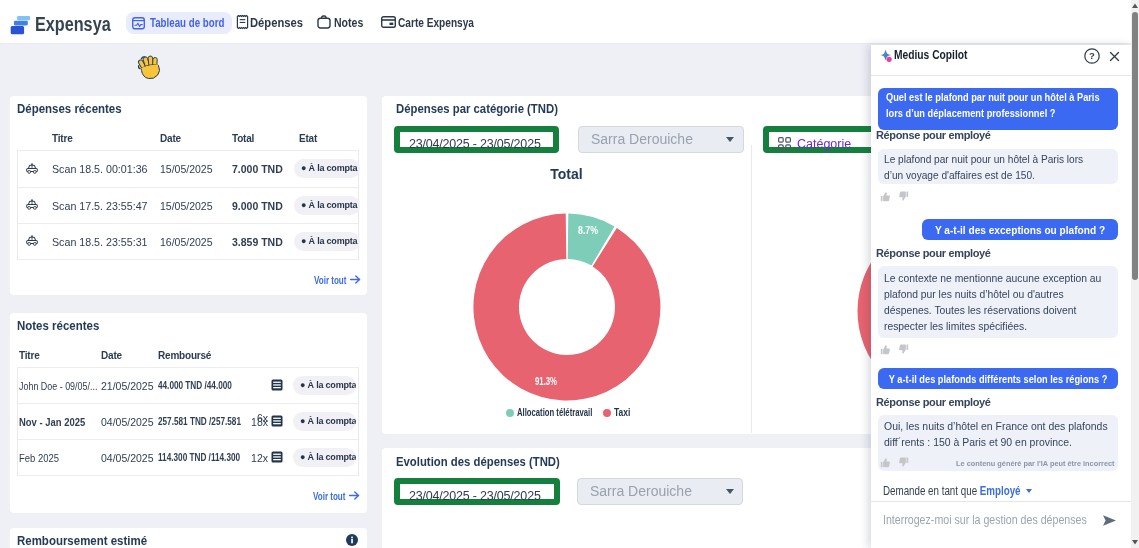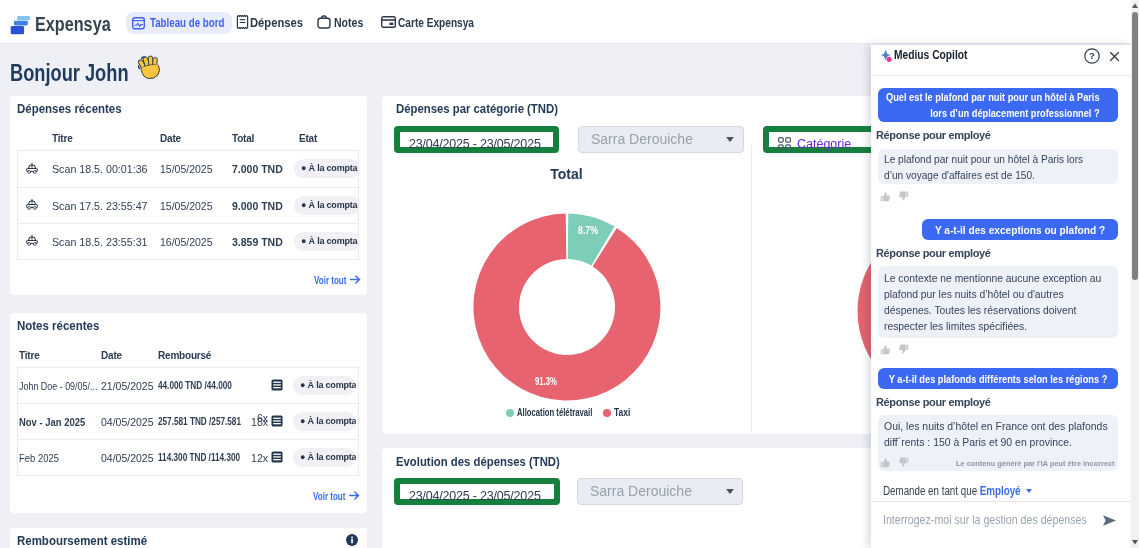--- a/index.html
+++ b/index.html
@@ -67,21 +67,20 @@
   <path d="M4.6 3 Q4.6 1 6.4 1 L7.4 1 Q9 1 9 3" fill="none" stroke="#2b3949" stroke-width="1.4"></path>
 </svg>
 <div class="navitem" style="left:334px;"><span class="sx" style="transform:scaleX(0.78);">Notes</span></div>
 <svg class="abs" style="left:381px; top:16px;" width="15" height="12" viewBox="0 0 15 12">
   <rect x="0.7" y="0.7" width="13.6" height="10.6" rx="1.8" fill="none" stroke="#2b3949" stroke-width="1.4"></rect>
   <line x1="1" y1="4" x2="14" y2="4" stroke="#2b3949" stroke-width="1.6"></line>
   <rect x="8.5" y="6.6" width="3.8" height="2.4" fill="#2b3949"></rect>
 </svg>
 <div class="navitem" style="left:398px;"><span class="sx" style="transform:scaleX(0.75);">Carte Expensya</span></div>
 
-<div class="abs" style="left:10px; top:59px; font-size:24px; font-weight:bold; color:#1e3a5c;"><span class="sx" style="transform:scaleX(0.76);">Bonjour John</span></div>
 <svg class="abs" style="left:137px; top:54px;" width="25" height="27" viewBox="0 0 25 27">
   <g transform="rotate(-14 12 14)">
     <rect x="4.2" y="4" width="4.4" height="12" rx="2.2" fill="#f8c43c" stroke="#223850" stroke-width="0.9" transform="rotate(-16 6.3 10)"></rect>
     <rect x="8.6" y="2.2" width="4.6" height="13.5" rx="2.3" fill="#f8c43c" stroke="#223850" stroke-width="0.9" transform="rotate(-4 10.8 9)"></rect>
     <rect x="12.9" y="2.6" width="4.6" height="13" rx="2.3" fill="#f8c43c" stroke="#223850" stroke-width="0.9" transform="rotate(7 15 9)"></rect>
     <rect x="16.9" y="5" width="4.3" height="11" rx="2.1" fill="#f8c43c" stroke="#223850" stroke-width="0.9" transform="rotate(19 18.8 10)"></rect>
     <path d="M4.4 13 Q10 9.5 21.5 13 L21.8 14 Q23 19.5 18.8 22.8 Q14 26.5 8.8 24 Q3.6 21.4 4.1 14.5 Z" fill="#f8c43c" stroke="#223850" stroke-width="0.9"></path>
     <path d="M4.6 13.5 Q9 11.8 21.3 13.6" fill="none" stroke="#f8c43c" stroke-width="2.2"></path>
     <path d="M3.2 12.5 Q1.4 11.2 2.6 9.2" stroke="#223850" stroke-width="1.3" fill="none" stroke-linecap="round"></path>
     <path d="M6.8 3.2 Q8.6 1.2 10.4 2.4" stroke="#223850" stroke-width="1.3" fill="none" stroke-linecap="round"></path>
@@ -238,21 +237,21 @@
 <div class="abs" style="left:894px; top:48px; font-size:12.5px; font-weight:bold; color:#16202a; white-space:nowrap;"><span class="sx" style="transform:scaleX(0.82);">Medius Copilot</span></div>
 <svg class="abs" style="left:1084px; top:48px;" width="16" height="16" viewBox="0 0 16 16">
   <circle cx="8" cy="8" r="7.2" fill="none" stroke="#2e3b47" stroke-width="1.2"></circle>
   <text x="8" y="11.4" font-size="9.5" font-weight="bold" fill="#2e3b47" text-anchor="middle">?</text>
 </svg>
 <svg class="abs" style="left:1109px; top:51px;" width="11" height="11" viewBox="0 0 11 11">
   <path d="M1.5 1.5 L9.5 9.5 M9.5 1.5 L1.5 9.5" stroke="#2e3b47" stroke-width="1.3" stroke-linecap="round"></path>
 </svg>
 <div class="hline" style="left:871px; top:75px; width:260px; background:#e4e6ec;"></div>
 
-<div class="bubble-b" style="left:878px; top:88px; width:240px; height:34px;text-align:right;"><span class="sx" style="transform:scaleX(0.84);">Quel est le plafond par nuit pour un hôtel à Paris<br>lors d’un déplacement professionnel&nbsp;?</span></div>
+<div class="bubble-b" style="left:878px; top:88px; width:240px; height:42px;"><span class="sx" style="transform:scaleX(0.84);">Quel est le plafond par nuit pour un hôtel à Paris<br>lors d’un déplacement professionnel&nbsp;?</span></div>
 <div class="rlabel" style="left:876px; top:129px;">Réponse pour employé</div>
 <div class="bubble-g" style="left:878px; top:149px; width:240px; height:35px; padding-top:2px;"><span class="sx" style="transform:scaleX(0.92);">Le plafond par nuit pour un hôtel à Paris lors<br>d’un voyage d'affaires est de 150.</span></div>
 <svg class="abs" style="left:880px; top:191px;" width="30" height="11" viewBox="0 0 30 11">
       <use href="#thumbs"></use>
     </svg>
 
 <div class="bubble-b" style="left:922px; top:219px; width:196px; height:21px; padding:0;">
       <span class="sx" style="position:absolute; left:50%; top:2.5px; transform:scaleX(0.92) translateX(-50%);">Y a-t-il des exceptions ou plafond&nbsp;?</span>
     </div>
 <div class="rlabel" style="left:876px; top:247px;">Réponse pour employé</div>

